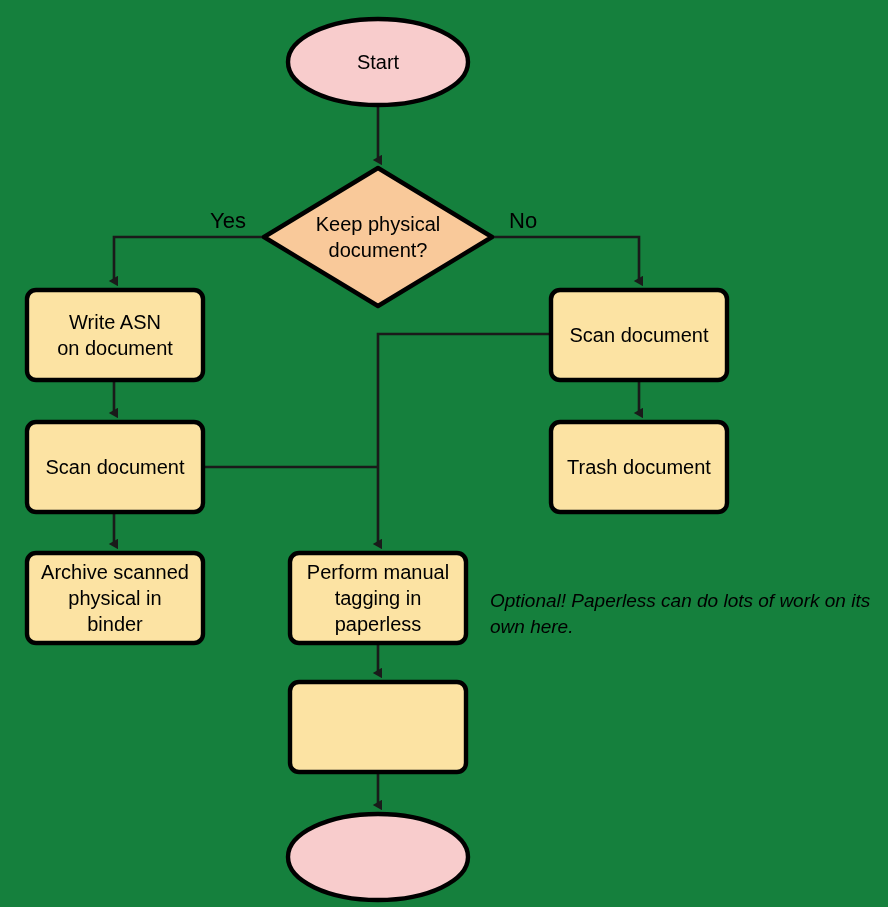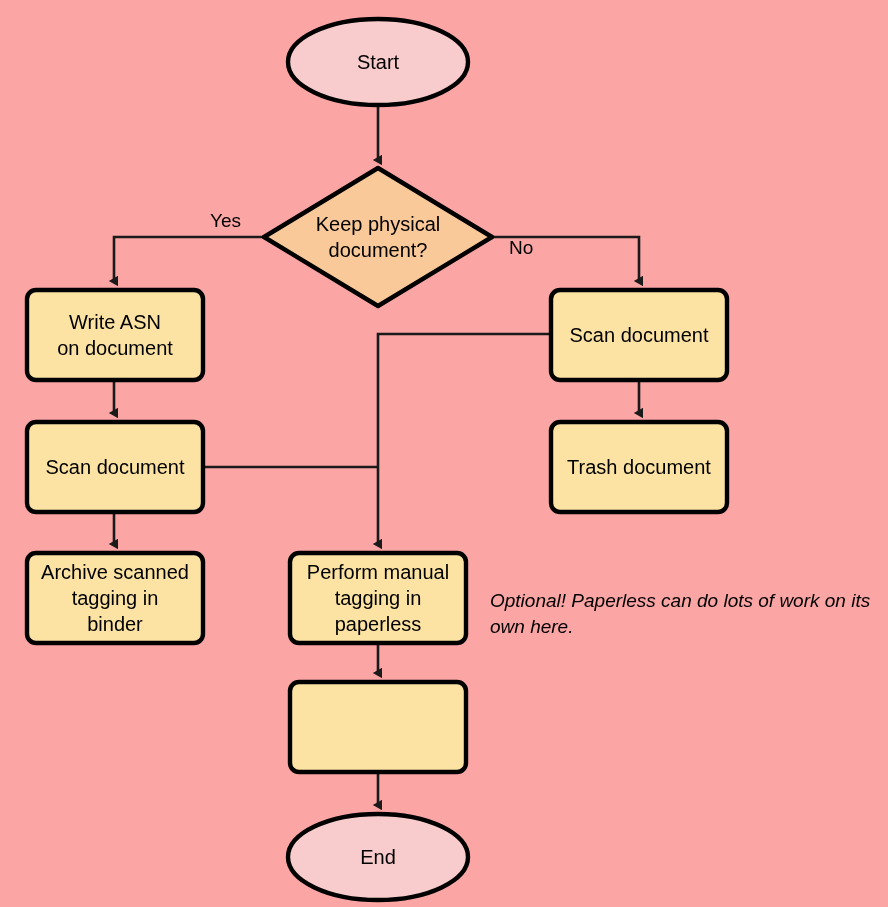--- a/index.html
+++ b/index.html
@@ -7,21 +7,21 @@
     padding: 0;
     background: #ffffff;
   }
   body {
     font-family: "Liberation Sans", sans-serif;
   }
   #flowchart-canvas {
     position: relative;
     width: 888px;
     height: 907px;
-    background: #fca5a5;
+    background: #15803d;
     overflow: hidden;
   }
   #flow-svg {
     position: absolute;
     left: 0;
     top: 0;
     width: 888px;
     height: 907px;
   }
   .node-label {
@@ -34,21 +34,21 @@
     font-family: "Liberation Sans", sans-serif;
     font-size: 20px;
     line-height: 26px;
     white-space: pre-line;
     pointer-events: none;
   }
   .edge-label {
     position: absolute;
     color: #000000;
     font-family: "Liberation Sans", sans-serif;
-    font-size: 19px;
+    font-size: 22px;
     line-height: 22px;
     white-space: nowrap;
   }
   .note-text {
     position: absolute;
     color: #000000;
     font-family: "Liberation Sans", sans-serif;
     font-style: italic;
     font-size: 19px;
     line-height: 26px;
@@ -117,33 +117,32 @@
 
   <div class="node-label" style="left:27px; top:290px; width:176px; height:90px;">Write ASN
 on document</div>
 
   <div class="node-label" style="left:274px; top:168px; width:208px; height:138px;">Keep physical
 document?</div>
 
   <div class="node-label" style="left:27px; top:422px; width:176px; height:90px;">Scan document</div>
 
   <div class="node-label" style="left:27px; top:553px; width:176px; height:90px;">Archive scanned
-tagging in
+physical in
 binder</div>
 
   <div class="node-label" style="left:551px; top:290px; width:176px; height:90px;">Scan document</div>
 
   <div class="node-label" style="left:290px; top:553px; width:176px; height:90px;">Perform manual
 tagging in
 paperless</div>
 
   <div class="node-label" style="left:551px; top:422px; width:176px; height:90px;">Trash document</div>
 
 
-  <div class="node-label" style="left:288px; top:814px; width:180px; height:86px;">End</div>
 
   <div class="edge-label" style="left:210px; top:210px;">Yes</div>
 
-  <div class="edge-label" style="left:509px; top:210px;margin-top:27px;">No</div>
+  <div class="edge-label" style="left:509px; top:210px;">No</div>
 
   <div class="note-text" style="left:484px; top:588px; width:400px;">Optional! Paperless can do lots of work on its own here.</div>
 
 </div>
 
 </body></html>

